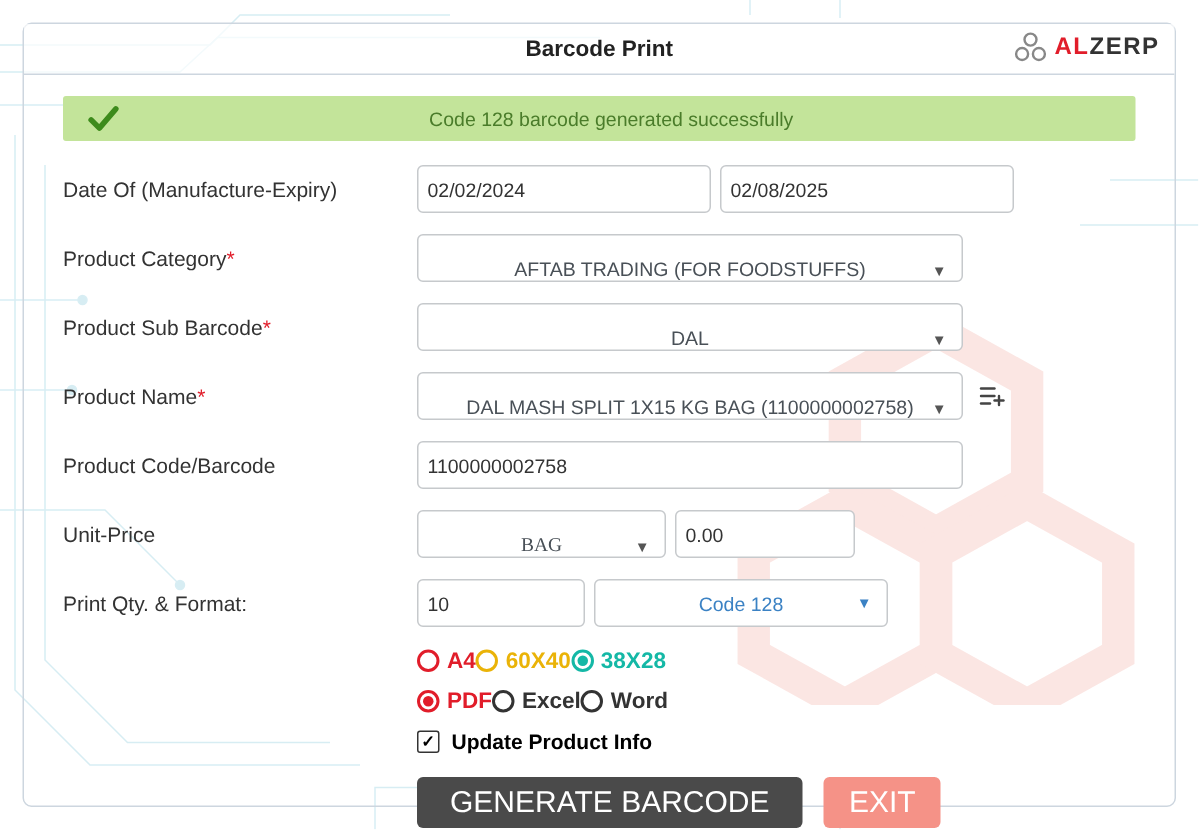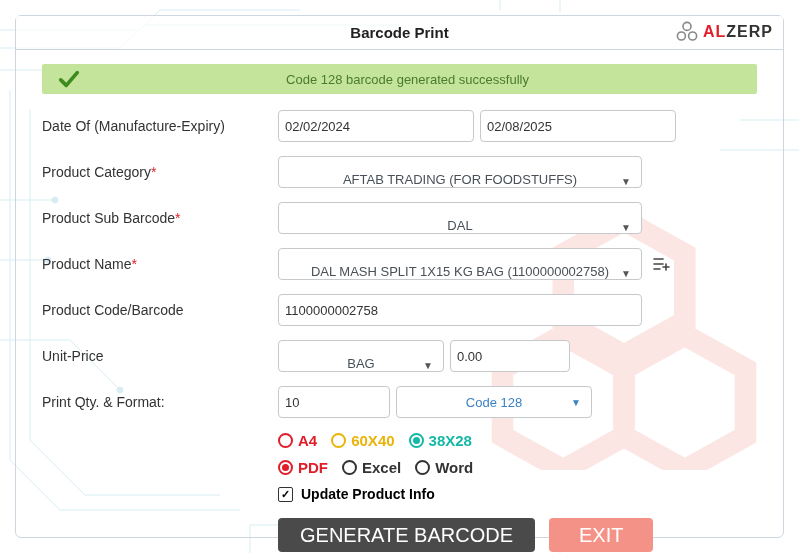--- a/index.html
+++ b/index.html
@@ -111,21 +111,21 @@
     position: relative;
     cursor: pointer;
     color: #495057;
   }
   .sel .caret {
     position: absolute;
     right: 10px;
     color: #555;
     font-size: 10px;
   }
-  .sel-sm { width: 166px; }
+  .sel-sm { width: 166px; font-family: Liberation Serif, serif; }
   .sel-fmt {
     width: 196px;
     display: flex;
     align-items: center;
     justify-content: center;
     position: relative;
     height: 32px;
     border: 1px solid #c6c9cc;
     border-radius: 4px;
     background: #fff;
@@ -138,21 +138,20 @@
     width: 26px; height: 26px;
     display: flex; align-items: center; justify-content: center;
     color: #444;
     cursor: pointer;
     font-size: 18px;
     font-weight: bold;
   }
   .inp-qty { width: 112px; }
   .radio-row {
     display: flex;
-    gap: 14px;
     align-items: center;
     margin-bottom: 10px;
     font-weight: 700;
     font-size: 15px;
   }
   .radio-item { display: flex; align-items: center; gap: 5px; cursor: pointer; }
   .radio-circle {
     width: 15px; height: 15px;
     border: 2px solid;
     border-radius: 50%;
@@ -171,21 +170,21 @@
   .btn {
     height: 34px;
     border: none;
     border-radius: 4px;
     padding: 0 22px;
     font-size: 20px;
     cursor: pointer;
     color: #fff;
   }
   .btn-gen { background: #4a4a4a; }
-  .btn-exit { background: #f59287; padding: 0 30px; }
+  .btn-exit { background: #f59287; padding: 0 17px; }
   .offset { margin-left: 236px; }
 </style>
 </head>
 <body>
 
 <svg class="bg-circuit" viewBox="0 0 799 553">
   <g stroke="#7cc5d9" stroke-width="1" fill="none" opacity="0.6">
     <path d="M0 30 L140 30 L160 10 L300 10"></path>
     <path d="M0 48 L120 48 L145 25 L400 25"></path>
     <path d="M0 70 L90 70"></path>

